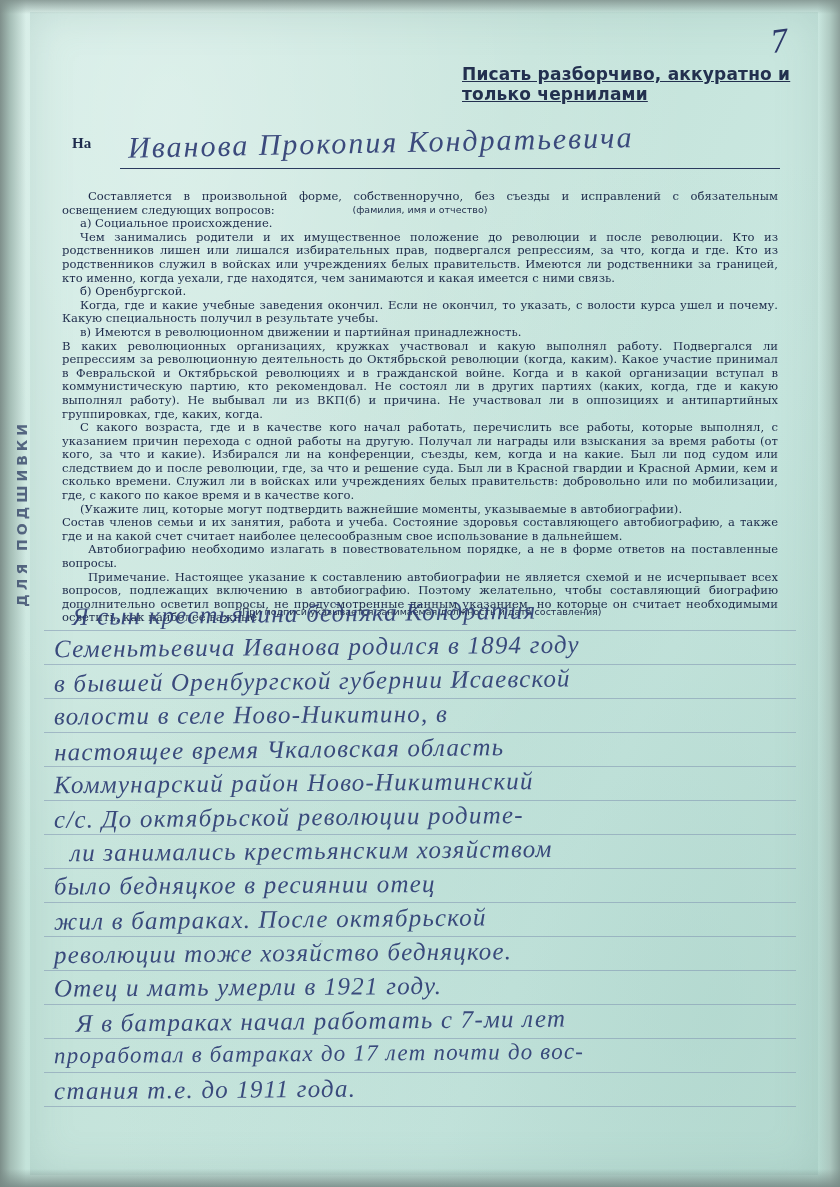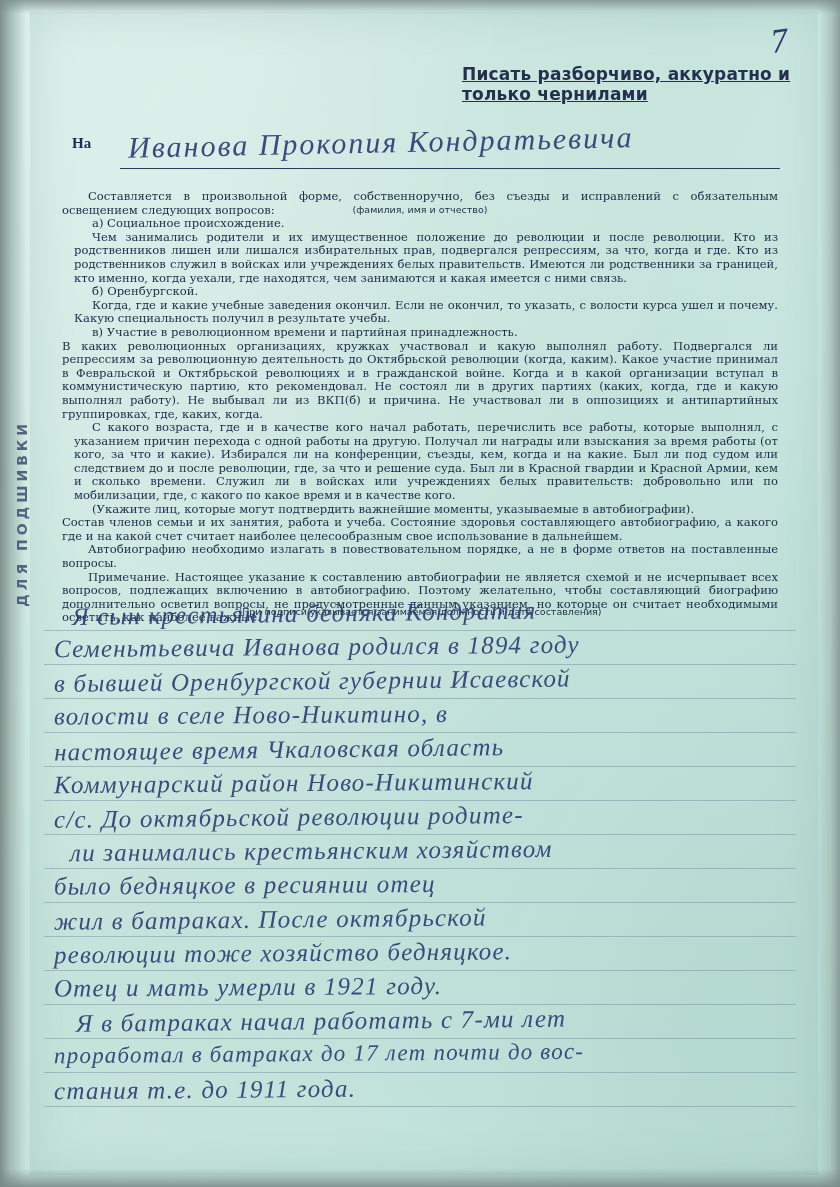--- a/index.html
+++ b/index.html
@@ -127,21 +127,21 @@
     left: 62px; top: 190px;
     width: 716px;
     font-family: "DejaVu Serif", serif;
     font-size: 11.6px;
     line-height: 13.6px;
     color: #1d2a4a;
     text-align: justify;
   }
   .body-text p { margin: 0 0 0 0; }
   .body-text p.ind { text-indent: 26px; }
-  .body-text p.ind-sm { text-indent: 18px; margin-left: 12px; }
+  .body-text p.ind-sm { text-indent: 18px; }
 
   .sign-caption {
     position: absolute;
     left: 0; top: 606px;
     width: 840px;
     text-align: center;
     font-family: "DejaVu Sans", sans-serif;
     font-size: 9.5px;
     color: #24314f;
   }
@@ -213,25 +213,25 @@
   <div class="name-caption">(фамилия, имя и отчество)</div>
 
   <div class="vertical-stamp">ДЛЯ ПОДШИВКИ</div>
 
   <div class="body-text">
     <p class="ind">Составляется в произвольной форме, собственноручно, без съезды и исправлений с обязательным освещением следующих вопросов:</p>
     <p class="ind-sm">а) Социальное происхождение.</p>
     <p class="ind-sm">Чем занимались родители и их имущественное положение до революции и после революции. Кто из родственников лишен или лишался избирательных прав, подвергался репрессиям, за что, когда и где. Кто из родственников служил в войсках или учреждениях белых правительств. Имеются ли родственники за границей, кто именно, когда уехали, где находятся, чем занимаются и какая имеется с ними связь.</p>
     <p class="ind-sm">б) Оренбургской.</p>
     <p class="ind-sm">Когда, где и какие учебные заведения окончил. Если не окончил, то указать, с волости курса ушел и почему. Какую специальность получил в результате учебы.</p>
-    <p class="ind-sm">в) Участие в революционном времени и партийная принадлежность.</p>
+    <p class="ind-sm">в) Имеются в революционном движении и партийная принадлежность.</p>
     <p>В каких революционных организациях, кружках участвовал и какую выполнял работу. Подвергался ли репрессиям за революционную деятельность до Октябрьской революции (когда, каким). Какое участие принимал в Февральской и Октябрьской революциях и в гражданской войне. Когда и в какой организации вступал в коммунистическую партию, кто рекомендовал. Не состоял ли в других партиях (каких, когда, где и какую выполнял работу). Не выбывал ли из ВКП(б) и причина. Не участвовал ли в оппозициях и антипартийных группировках, где, каких, когда.</p>
     <p class="ind-sm">С какого возраста, где и в качестве кого начал работать, перечислить все работы, которые выполнял, с указанием причин перехода с одной работы на другую. Получал ли награды или взыскания за время работы (от кого, за что и какие). Избирался ли на конференции, съезды, кем, когда и на какие. Был ли под судом или следствием до и после революции, где, за что и решение суда. Был ли в Красной гвардии и Красной Армии, кем и сколько времени. Служил ли в войсках или учреждениях белых правительств: добровольно или по мобилизации, где, с какого по какое время и в качестве кого.</p>
     <p class="ind-sm">(Укажите лиц, которые могут подтвердить важнейшие моменты, указываемые в автобиографии).</p>
-    <p>Состав членов семьи и их занятия, работа и учеба. Состояние здоровья составляющего автобиографию, а какого где и на какой счет считает наиболее целесообразным свое использование в дальнейшем.</p>
+    <p>Состав членов семьи и их занятия, работа и учеба. Состояние здоровья составляющего автобиографию, а также где и на какой счет считает наиболее целесообразным свое использование в дальнейшем.</p>
     <p class="ind">Автобиографию необходимо излагать в повествовательном порядке, а не в форме ответов на поставленные вопросы.</p>
     <p class="ind">Примечание. Настоящее указание к составлению автобиографии не является схемой и не исчерпывает всех вопросов, подлежащих включению в автобиографию. Поэтому желательно, чтобы составляющий биографию дополнительно осветил вопросы, не предусмотренные данным указанием, но которые он считает необходимыми осветить, как наиболее важные.</p>
   </div>
 
   <div class="sign-caption">(При подписи указывается занимаемая должность и дата составления)</div>
 
   <div class="hand-area">
     <div class="hand-line" style="top:34px"></div>
     <div class="hand-line" style="top:68px"></div>
     <div class="hand-line" style="top:102px"></div>

